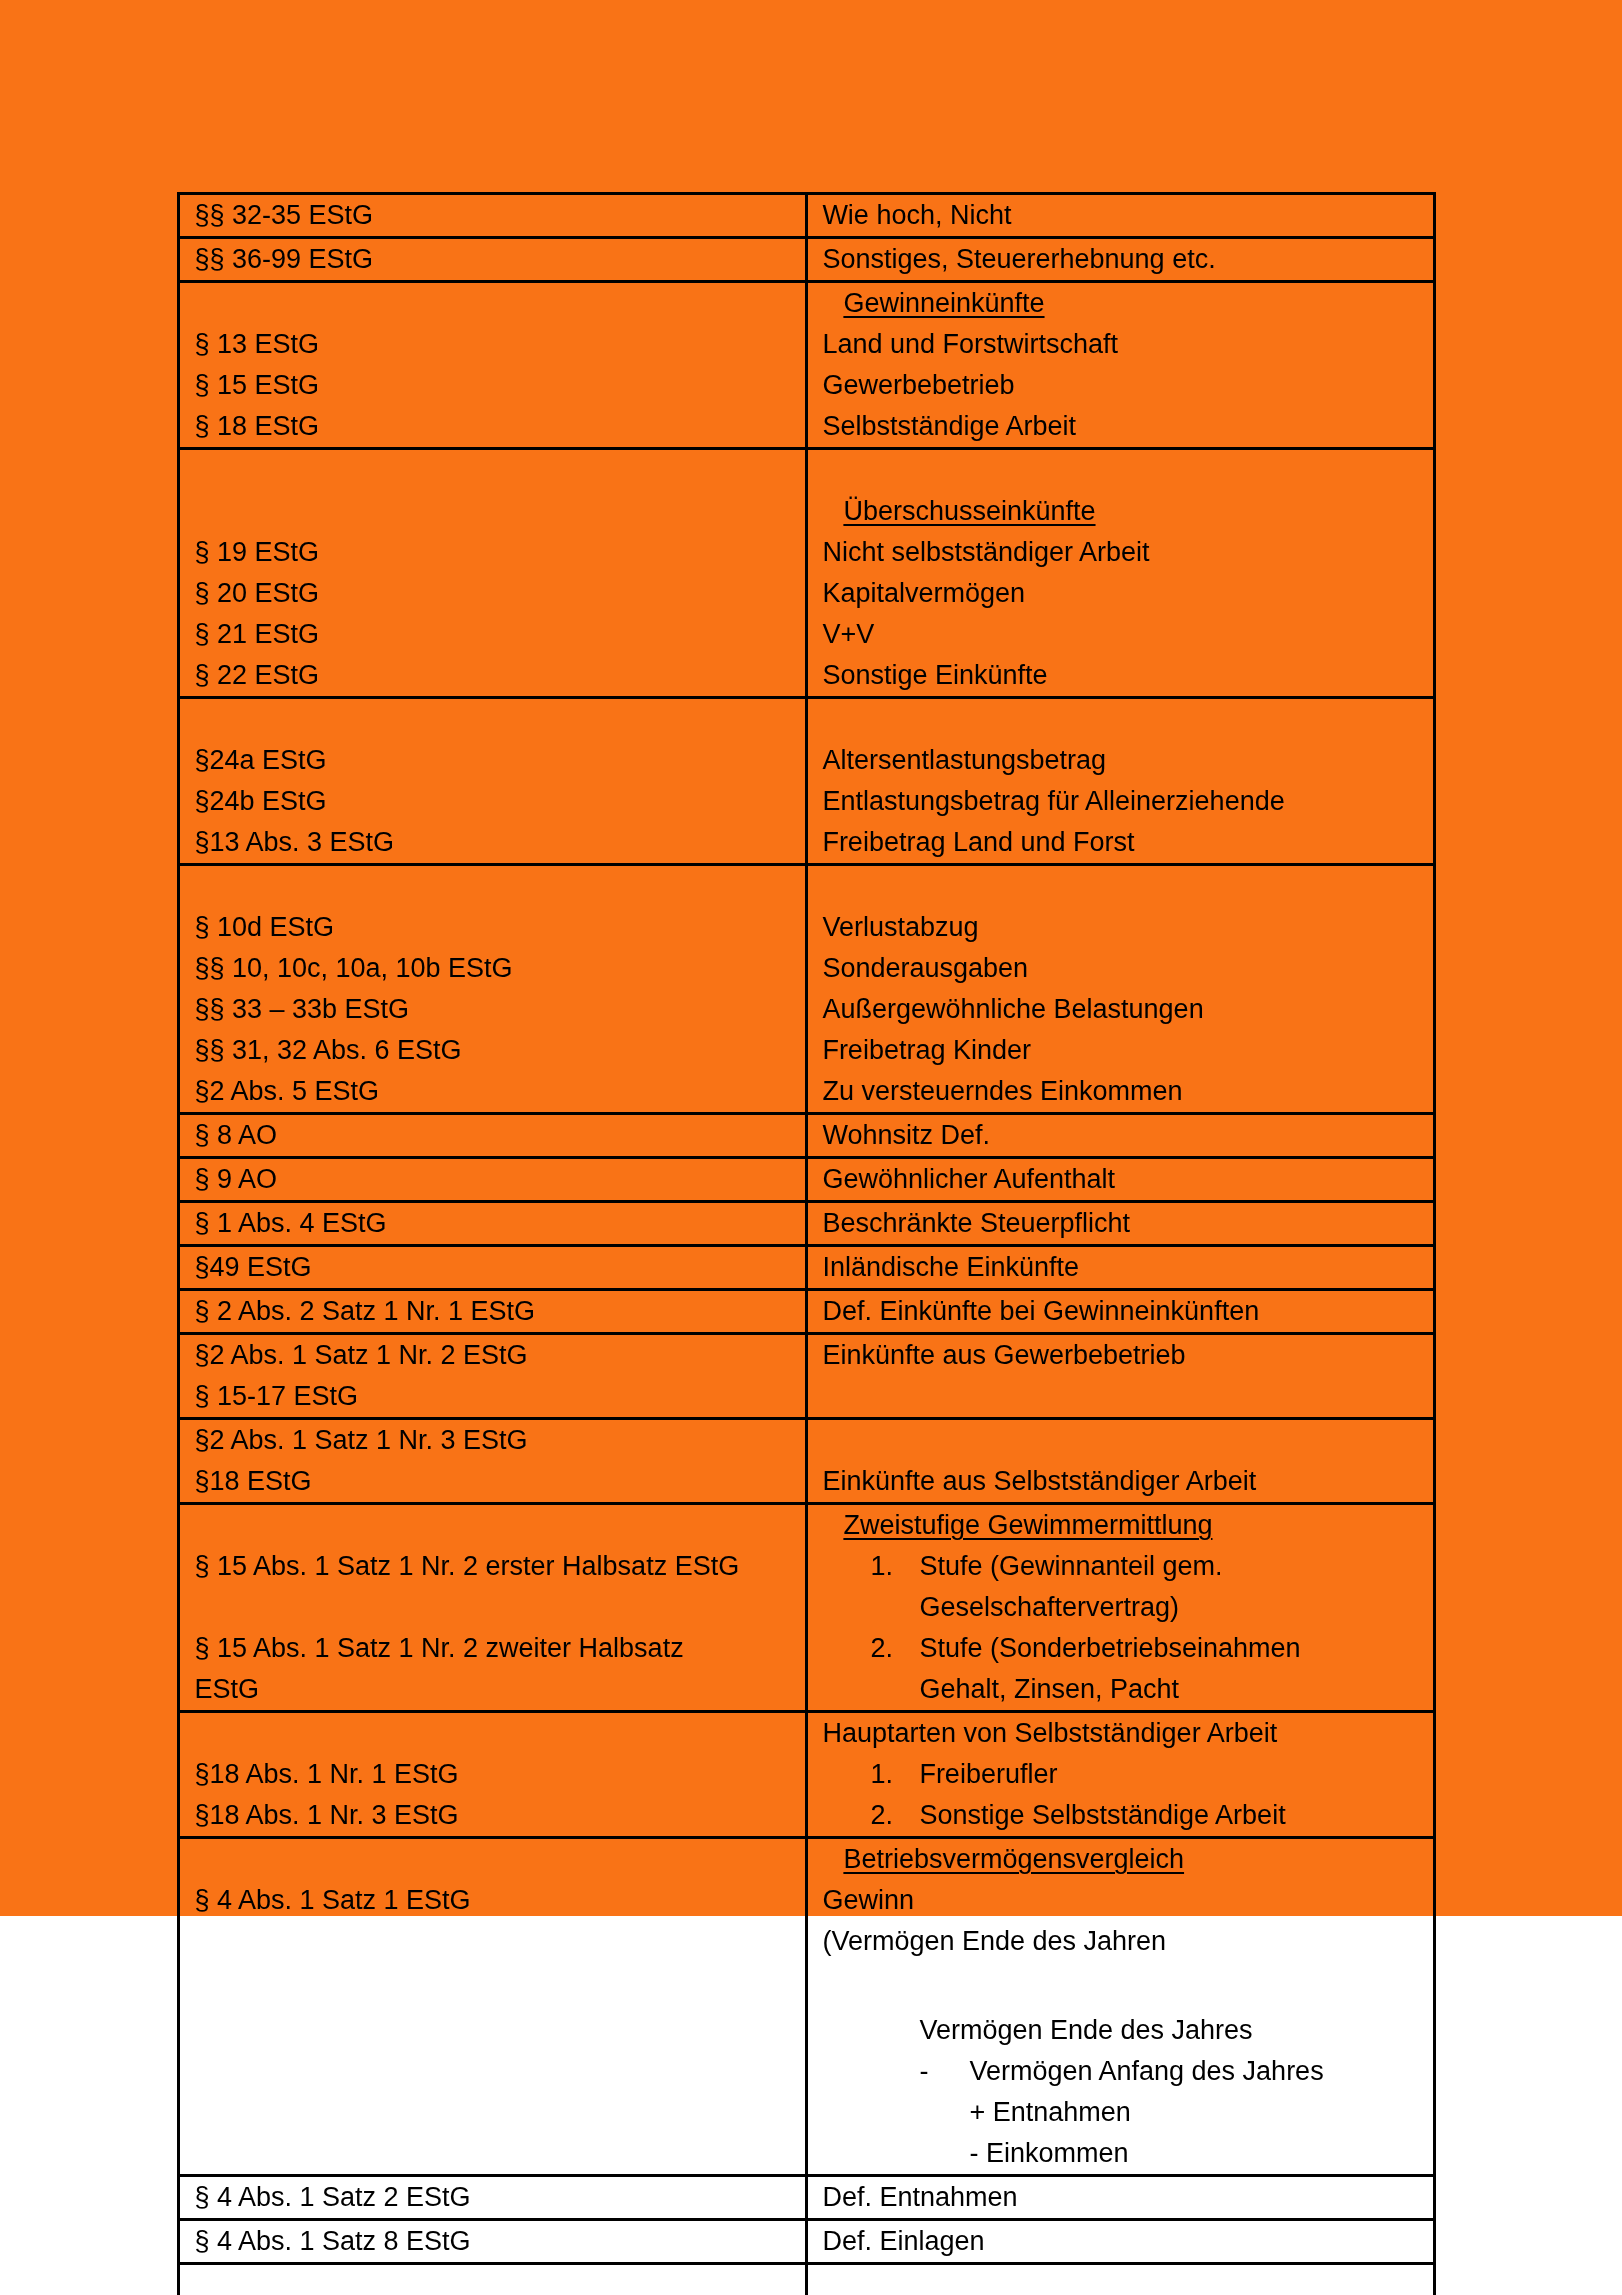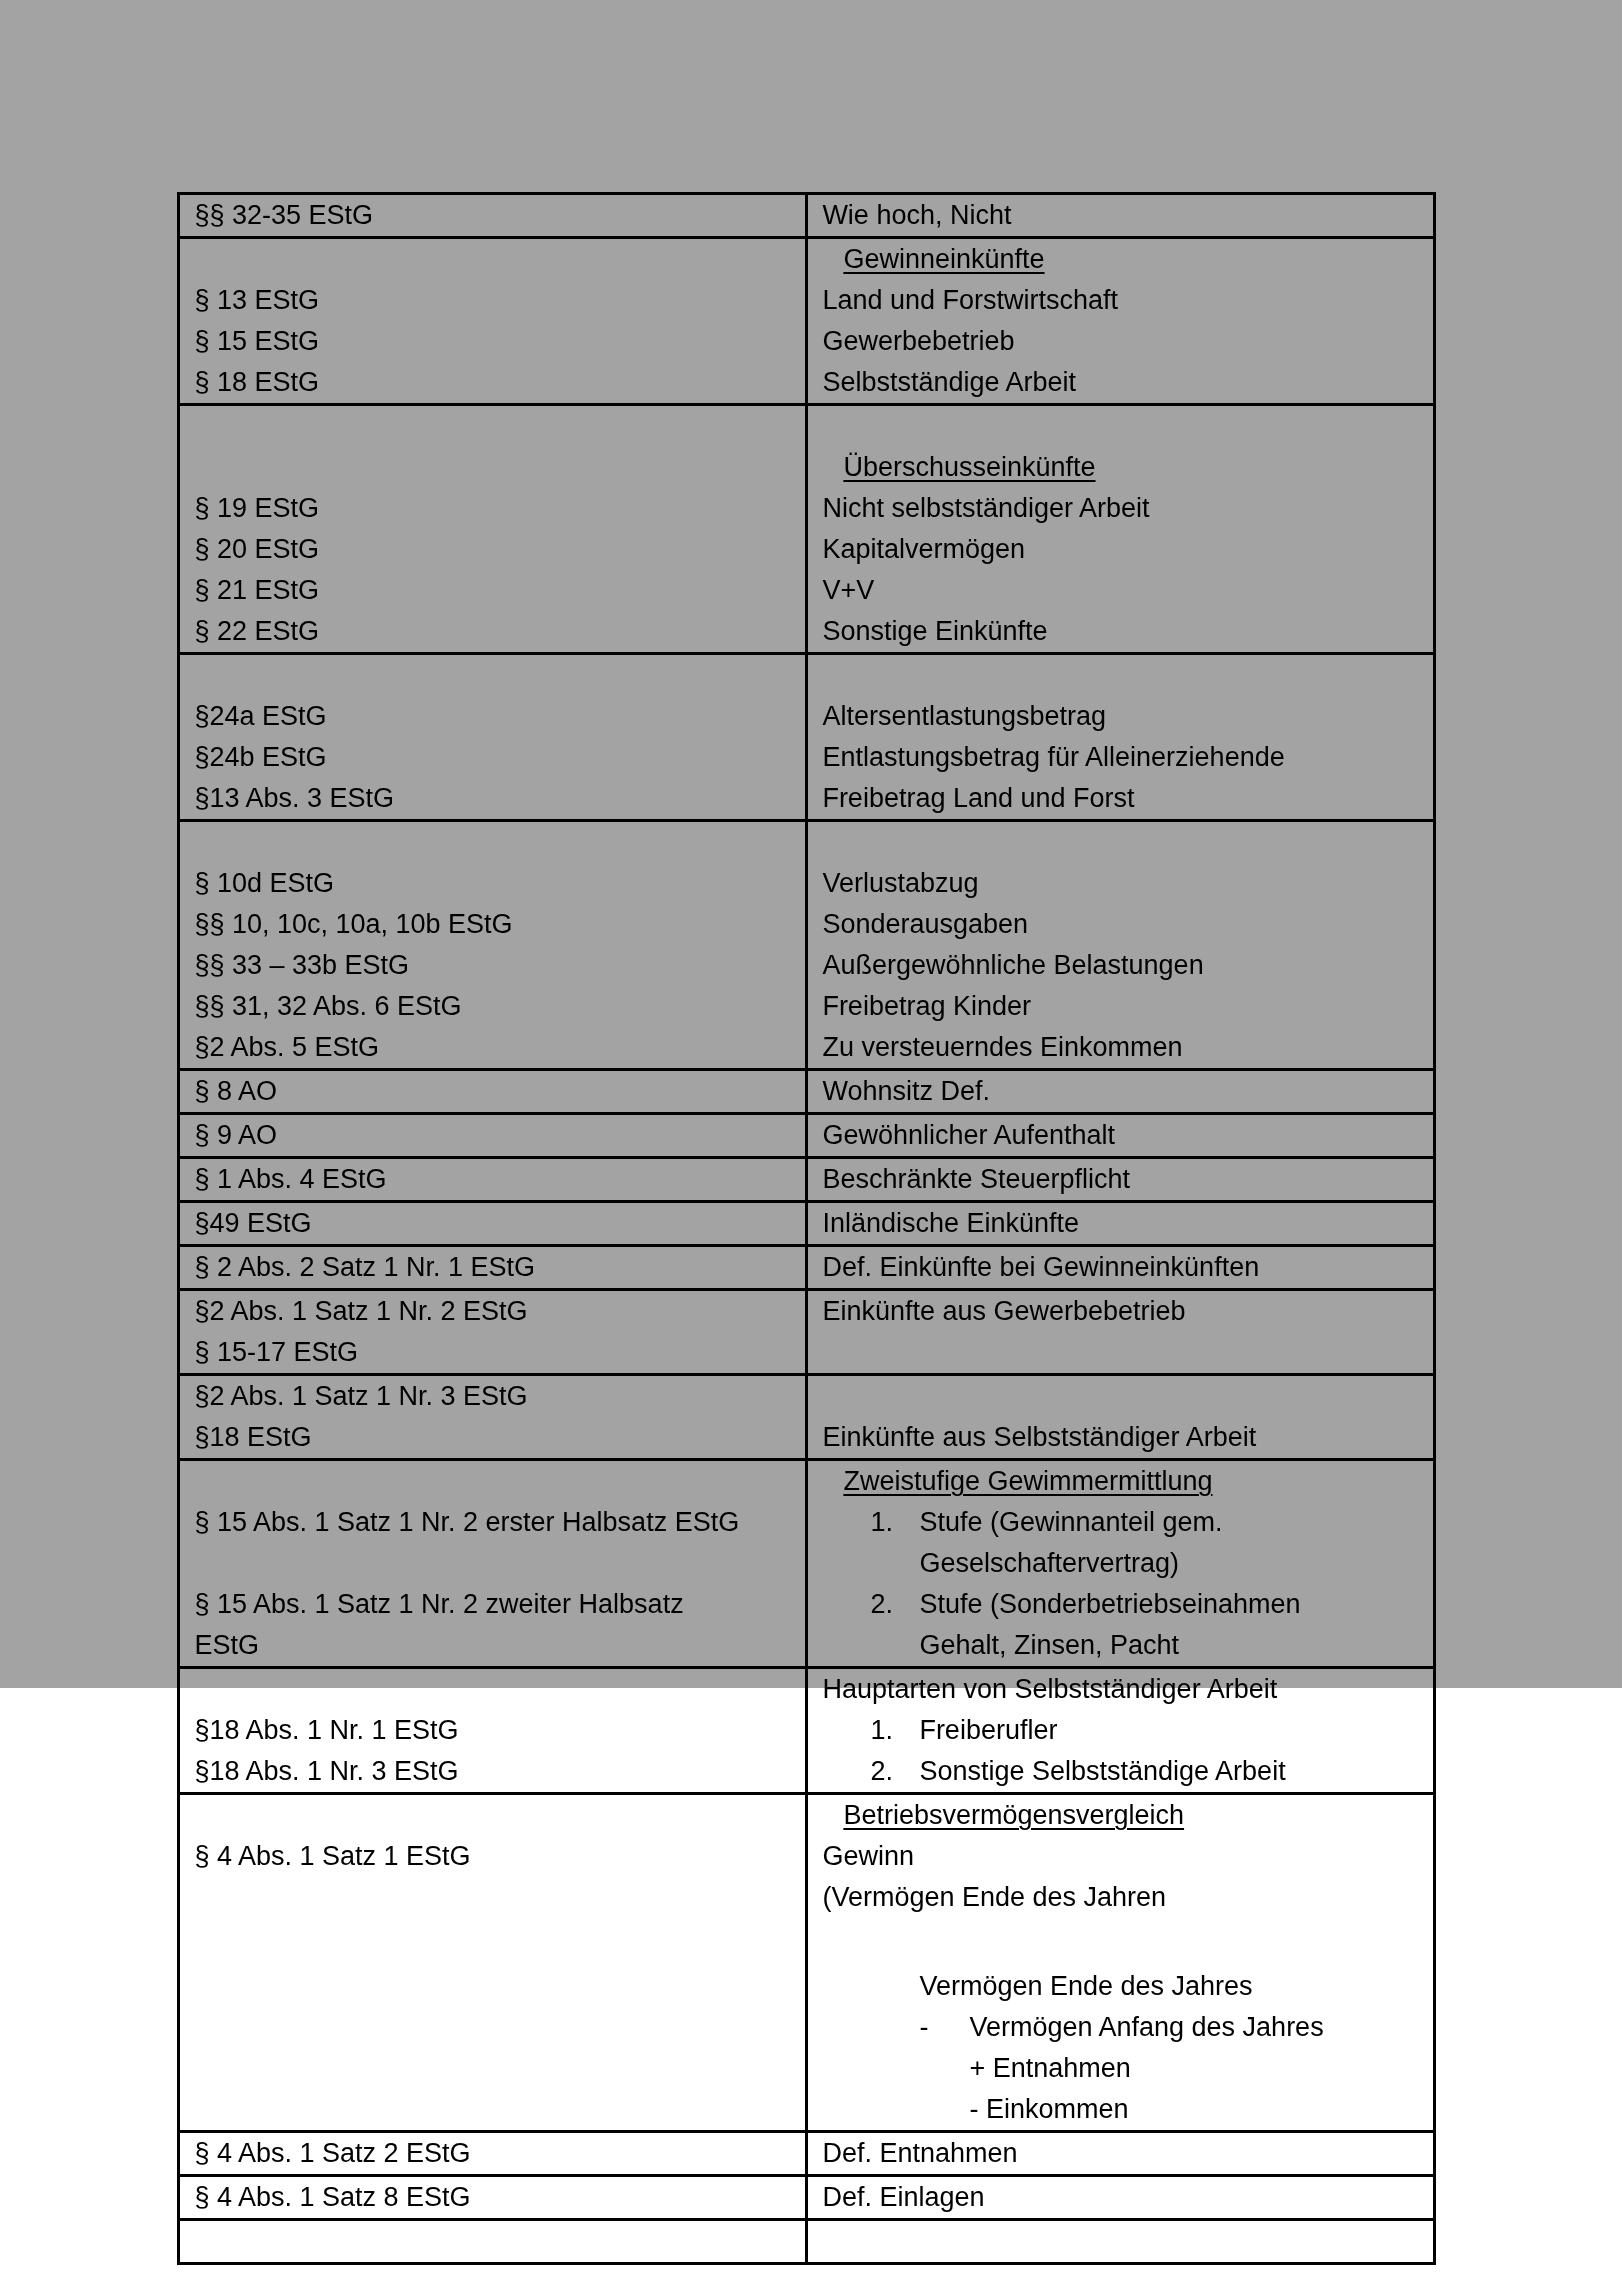--- a/index.html
+++ b/index.html
@@ -12,22 +12,22 @@
       height: 2295px;
       position: relative;
       overflow: hidden;
       font-family: "Liberation Sans", "DejaVu Sans", sans-serif;
       color: #000000;
     }
     #page {
       position: absolute;
       left: 0; top: 0;
       width: 1623px;
-      height: 1688px;
-      background: #a3a3a3;
+      height: 1916px;
+      background: #f97316;
     }
     table.doc {
       position: absolute;
       left: 177px;
       top: 192px;
       width: 1256px;
       border-collapse: collapse;
       table-layout: fixed;
     }
     table.doc td {
@@ -63,20 +63,28 @@
         <tr>
           <td>
             <span class="line">§§ 32-35 EStG</span>
           </td>
           <td>
             <span class="line">Wie hoch, Nicht</span>
           </td>
         </tr>
         <tr>
           <td>
+            <span class="line">§§ 36-99 EStG</span>
+          </td>
+          <td>
+            <span class="line">Sonstiges, Steuererhebnung etc.</span>
+          </td>
+        </tr>
+        <tr>
+          <td>
             <span class="line"></span>
             <span class="line">§ 13 EStG</span>
             <span class="line">§ 15 EStG</span>
             <span class="line">§ 18 EStG</span>
           </td>
           <td>
             <span class="line"><span class="u">Gewinneinkünfte</span></span>
             <span class="line">Land und Forstwirtschaft</span>
             <span class="line">Gewerbebetrieb</span>
             <span class="line">Selbstständige Arbeit</span>

